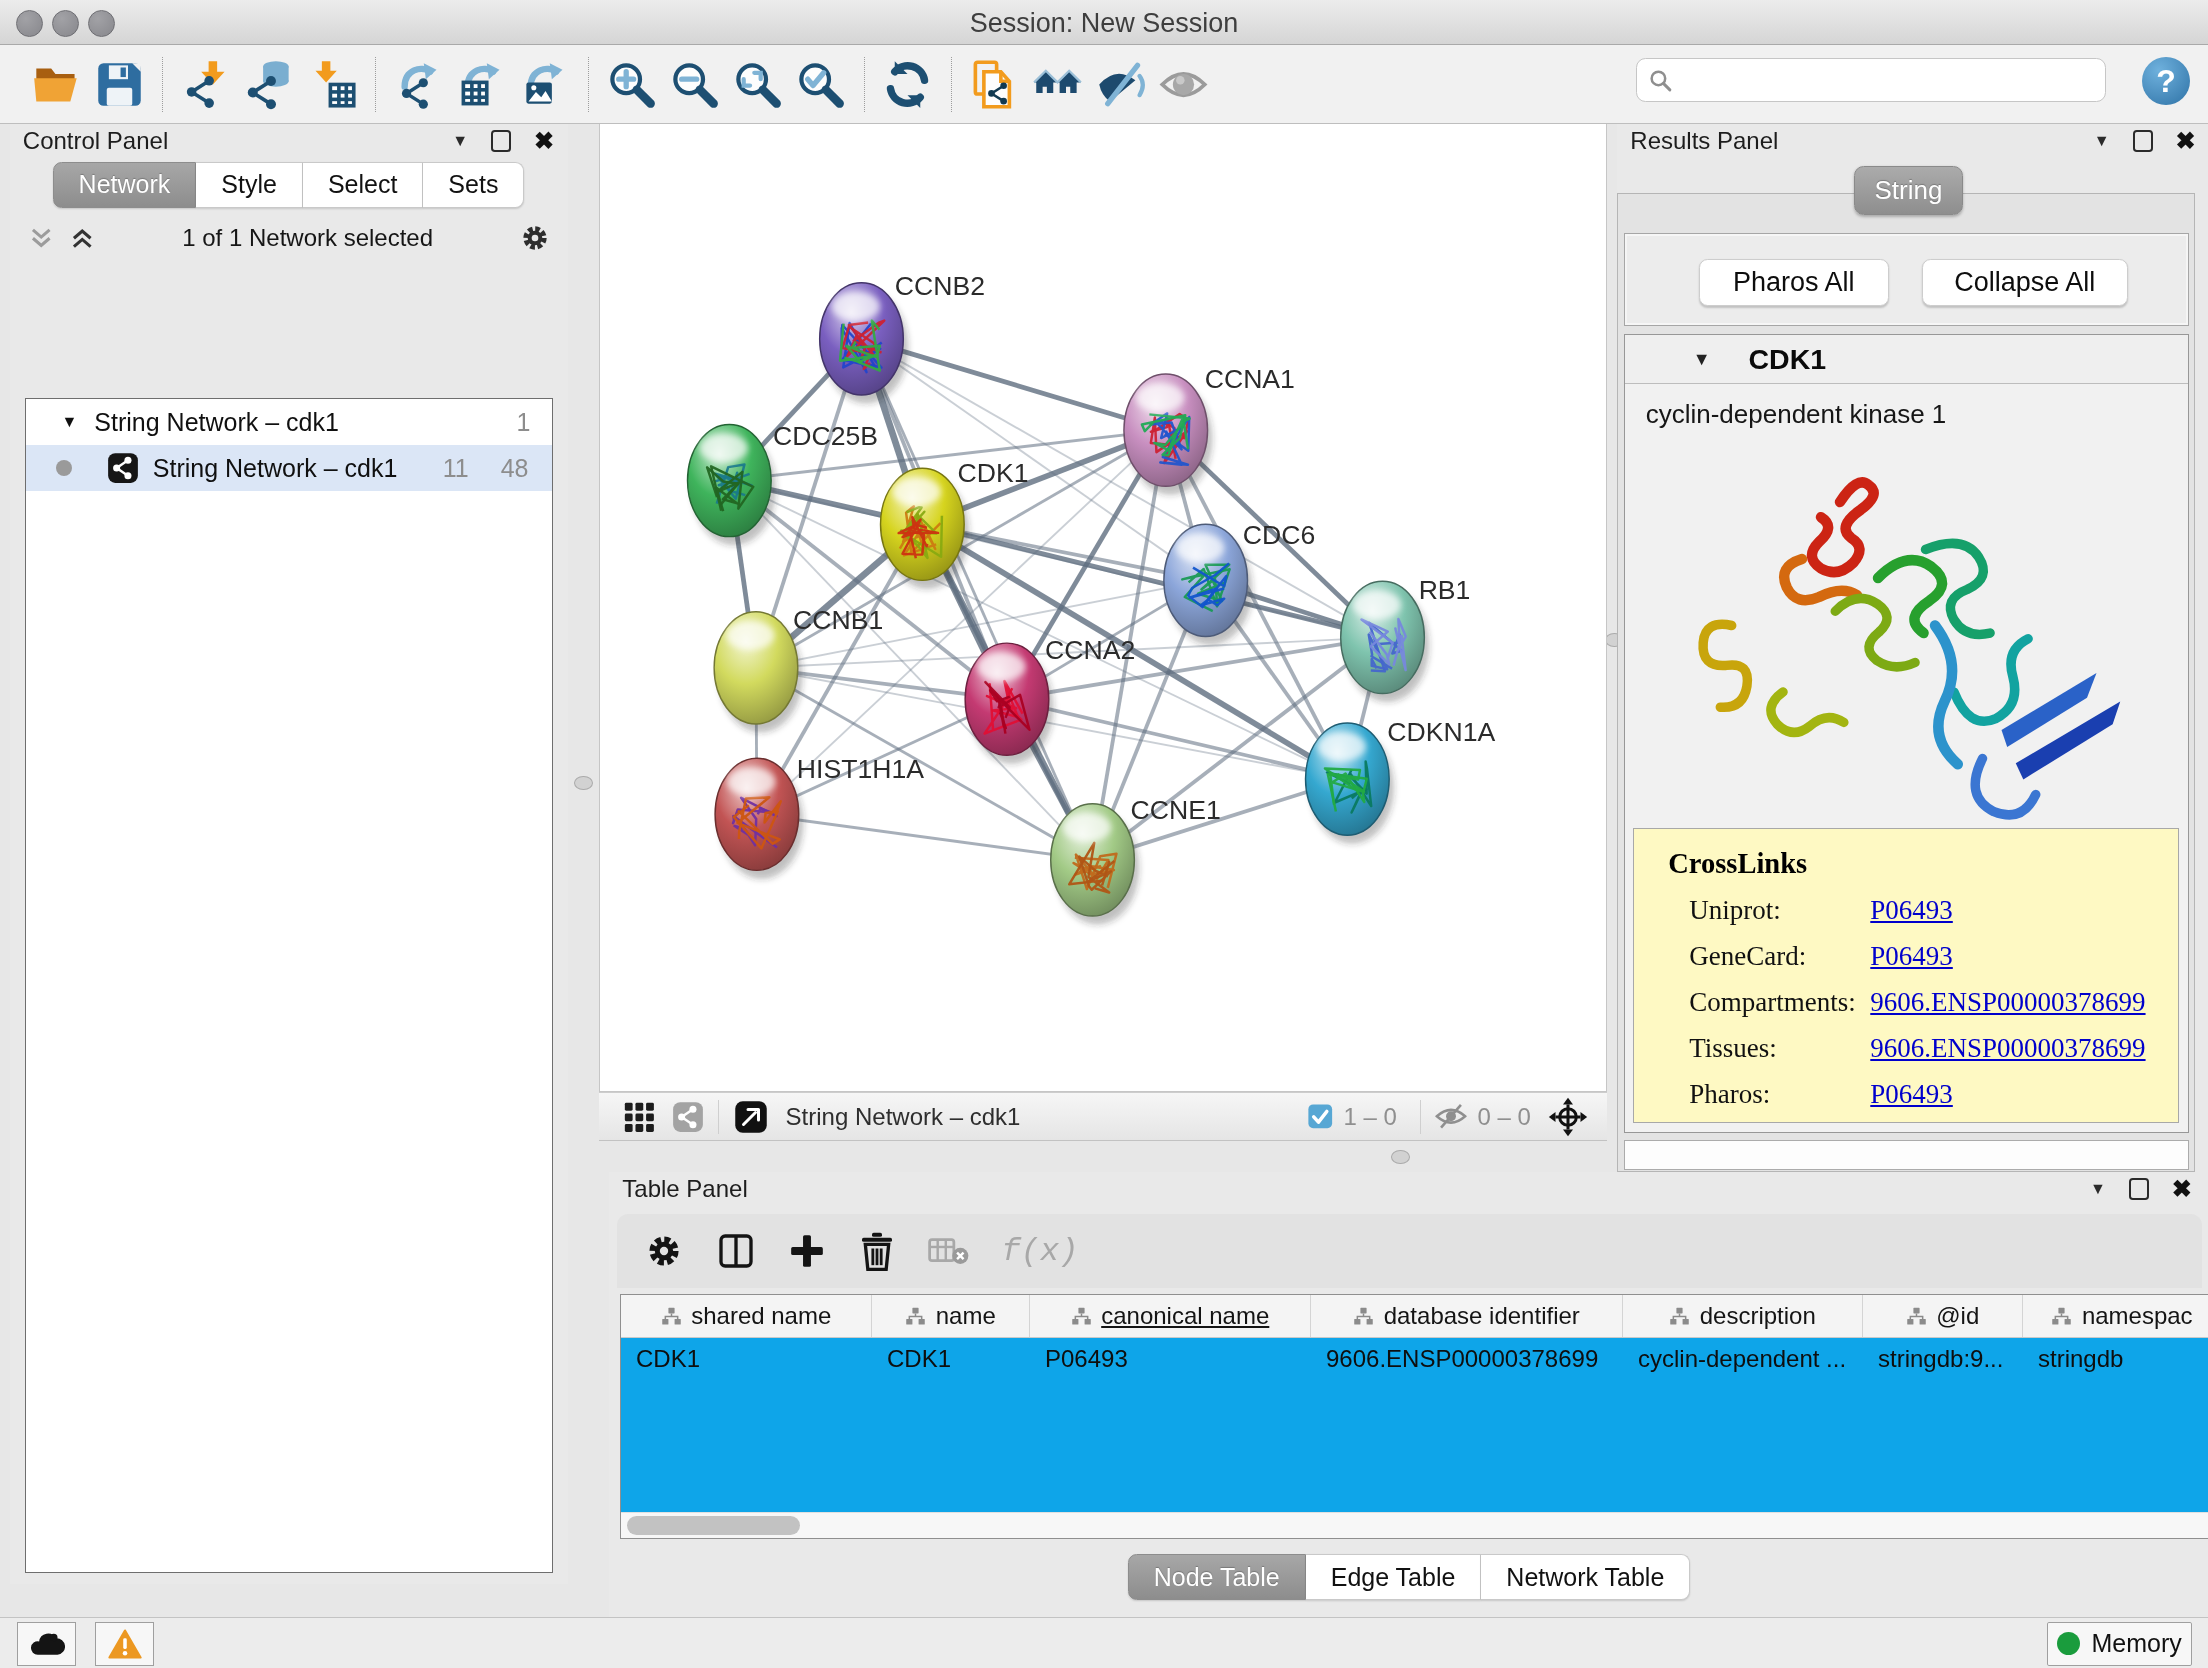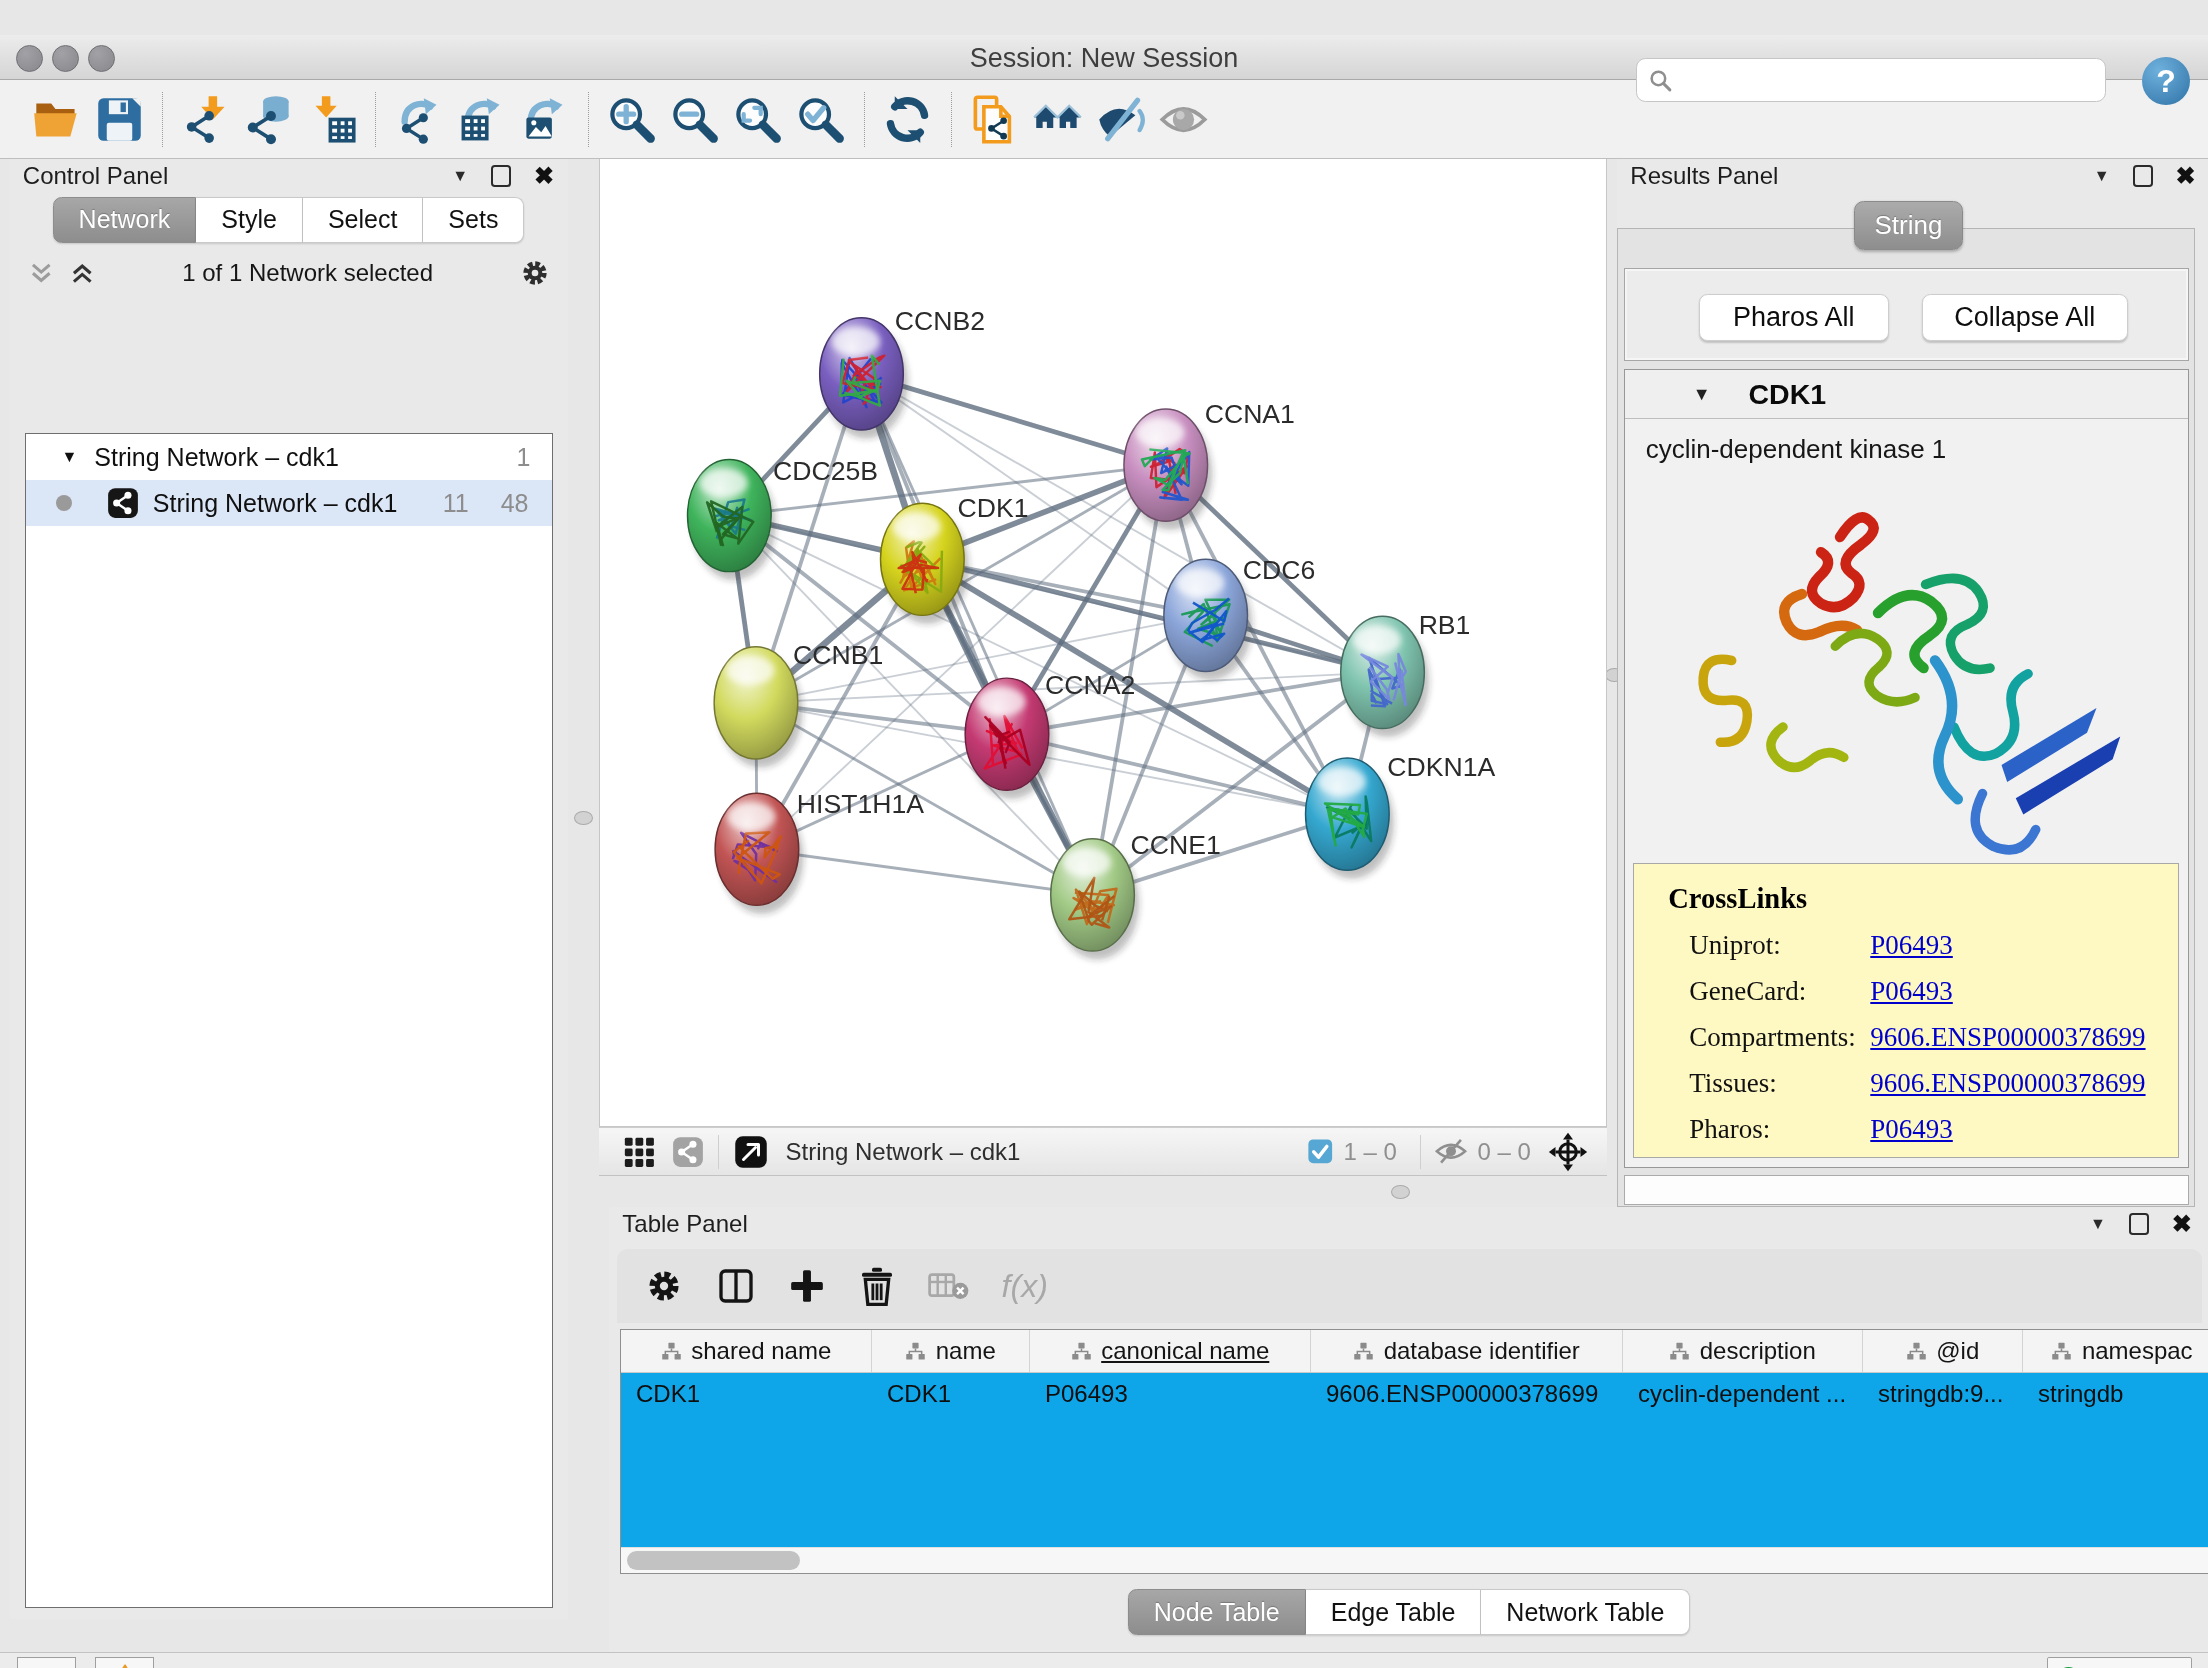--- a/index.html
+++ b/index.html
@@ -1,19 +1,19 @@
 <!DOCTYPE html>
 <html style="font-size:15px"><head>
 <meta charset="utf-8">
 <style>
   html,body{margin:0;padding:0;background:#d8d8d8;}
   #app{position:relative;width:2208px;height:1668px;background:#e7e7e7;
        font-family:"Liberation Sans",sans-serif;color:#222;overflow:hidden;
        -webkit-font-smoothing:antialiased;}
-  .abs{position:absolute;margin-top:35px;}
+  .abs{position:absolute;}
   
   #titlebar{left:0;top:0;width:2208px;height:44px;
     background:linear-gradient(#ececec,#d5d5d5);border-bottom:1px solid #a9a9a9;}
   .tlight{position:absolute;top:9.5px;width:25px;height:25px;border-radius:50%;
     background:radial-gradient(circle at 35% 30%,#a2a2a6,#87878c);border:1px solid #6e6e73;}
   #win-title{position:absolute;left:0;right:0;top:7.6px;text-align:center;
     font-size:27px;color:#3e3e3e;}
   
   #toolbar{left:0;top:45px;width:2208px;height:78px;background:#f1f1f1;
     border-bottom:1px solid #bebebe;display:flex;align-items:center;}
@@ -738,21 +738,21 @@
         <line x1="27" y1="21" x2="27" y2="41" stroke="#141414" stroke-width="3.4"></line>
       </svg>
       <svg width="42" height="34" viewBox="0 0 52 40">
         <rect x="2" y="6" width="30" height="26" rx="3" fill="none" stroke="#a8a8a8" stroke-width="3.4"></rect>
         <line x1="2" y1="15" x2="32" y2="15" stroke="#a8a8a8" stroke-width="3"></line>
         <line x1="12" y1="6" x2="12" y2="32" stroke="#a8a8a8" stroke-width="3"></line>
         <line x1="22" y1="6" x2="22" y2="32" stroke="#a8a8a8" stroke-width="3"></line>
         <circle cx="40" cy="26" r="10" fill="#9a9a9a"></circle>
         <path d="M36 22 l8 8 M44 22 l-8 8" stroke="#fff" stroke-width="3"></path>
       </svg>
-      <span style="font-family:Liberation Sans, sans-serif;font-style:italic;font-size:32px;color:#a8a8a8">f(x)</span>
+      <span style="font-family:Liberation Mono, monospace;font-style:italic;font-size:32px;color:#a8a8a8">f(x)</span>
     </div>
     <div id="tp-table">
       <div id="tbl-head">
           <div class="th" style="width: 251px;">
             <svg width="21" height="19" viewBox="0 0 34 30">
  <g fill="#8b8b8b">
                 <rect x="12" y="1" width="10" height="9" rx="1"></rect>
                 <rect x="2" y="19" width="10" height="9" rx="1"></rect>
  <rect x="22" y="19" width="10" height="9" rx="1"></rect>
               </g>

